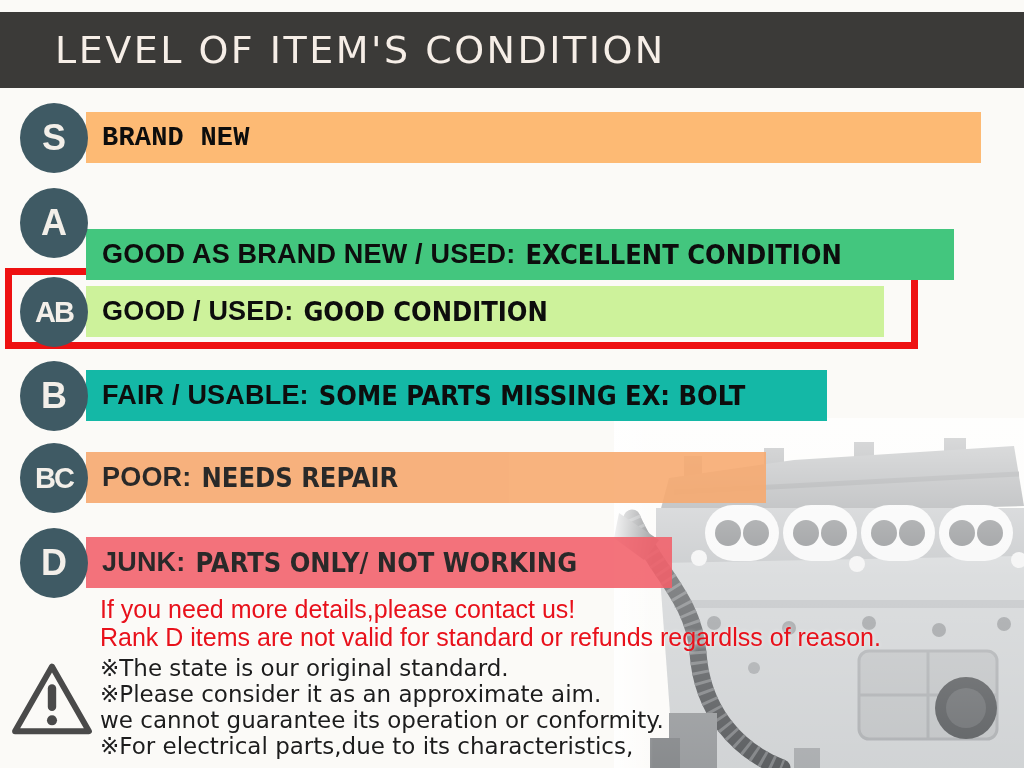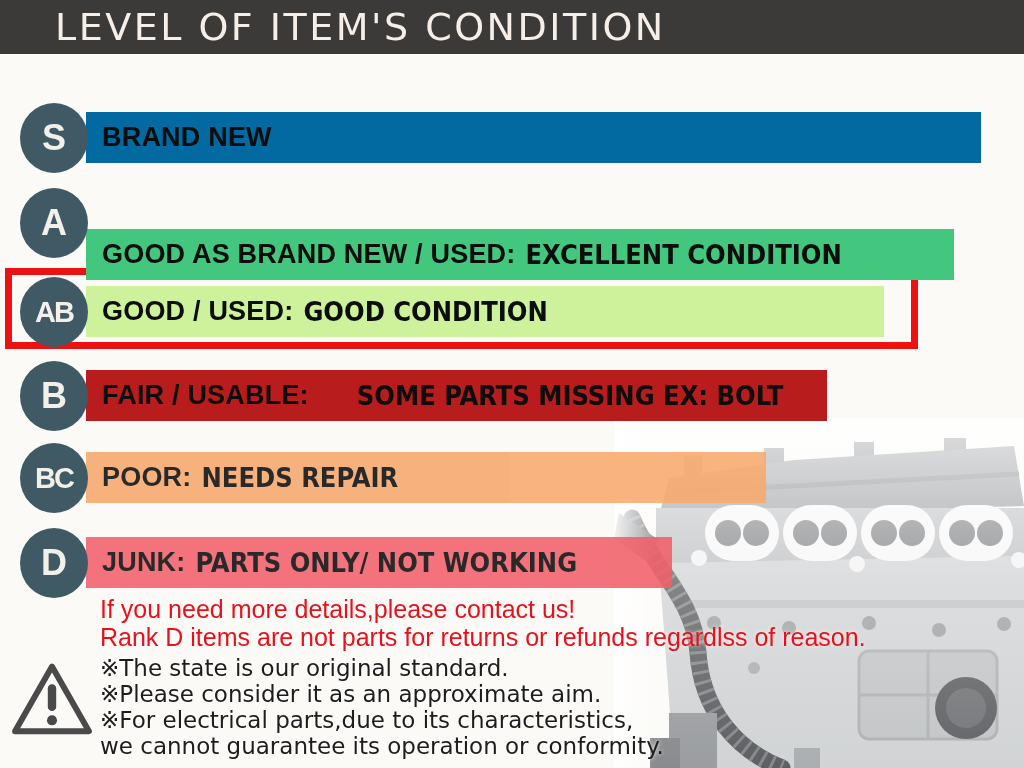--- a/index.html
+++ b/index.html
@@ -5,21 +5,21 @@
   :root{
     --page-bg:#fbfaf7; --header-bg:#3b3a38; --header-text:#f6eee7;
     --badge-bg:#3f5a64; --badge-text:#f3efe9; --bar-text:#0d0d0d;
     --highlight-red:#ee1111; --notice-red:#e8111b; --note-text:#1d1d1d;
   }
   *{margin:0;padding:0;box-sizing:border-box;}
   html,body{width:1024px;height:768px;}
   body{font-family:"Liberation Sans",sans-serif;background:#fff;}
   .page{position:relative;width:1024px;height:768px;background:var(--page-bg);overflow:hidden;}
 
-  .topbar{position:absolute;left:0;top:0;width:1024px;height:54px;background:var(--header-bg);
+  .topbar{position:absolute;left:0;top:12px;width:1024px;height:76px;background:var(--header-bg);
     display:flex;align-items:center;z-index:4;}
   .topbar h1{color:var(--header-text);font-family:"DejaVu Sans",sans-serif;font-weight:400;
     font-size:38px;letter-spacing:2.5px;margin-left:55px;white-space:nowrap;}
 
   .engine{position:absolute;left:614px;top:418px;width:410px;height:350px;z-index:1;}
 
   .highlight{position:absolute;left:5px;top:268px;width:913px;height:81px;
     border:7px solid var(--highlight-red);z-index:2;background:transparent;}
 
   .row{position:absolute;left:0;width:1024px;height:51px;z-index:3;}
@@ -113,21 +113,21 @@
       <rect x="36" y="320" width="30" height="30" fill="#6f7275"></rect>
       <rect x="180" y="330" width="26" height="20" fill="#9a9da0"></rect>
     </g>
     <rect x="0" y="0" width="410" height="350" fill="url(#fadeV)"></rect>
     <rect x="0" y="0" width="130" height="350" fill="url(#fadeL)"></rect>
   </svg>
 
   <div class="highlight"></div>
 
   <div class="row" style="top:112px" data-rank="0">
-    <div class="bar" style="width: 895px; background: #0369a1;">
+    <div class="bar" style="width: 895px; background: #fdba74; font-family: Liberation Mono, monospace;">
       <span class="lbl">BRAND NEW</span>
         <span class="desc"></span>
     </div>
     <div class="badge">
         <span>S</span>
       </div>
   </div>
 
   <div class="row" style="top:197px" data-rank="1">
     <div class="bar" style="width: 868px; background: rgb(67, 198, 126); margin-top: 32px;">
@@ -143,21 +143,21 @@
     <div class="bar" style="width: 798px; background: rgb(205, 242, 155);">
       <span class="lbl">GOOD / USED:</span>
         <span class="desc">GOOD CONDITION</span>
     </div>
     <div class="badge">
         <span>AB</span>
       </div>
   </div>
 
   <div class="row" style="top:370px" data-rank="3">
-    <div class="bar" style="width: 741px; background: #b91c1c; gap: 38px;">
+    <div class="bar" style="width: 741px; background: #14b8a6;">
       <span class="lbl">FAIR / USABLE:</span>
         <span class="desc">SOME PARTS MISSING EX: BOLT</span>
     </div>
     <div class="badge">
         <span>B</span>
       </div>
   </div>
 
   <div class="row translucent" style="top:452px" data-rank="4">
     <div class="bar" style="width: 680px; background: rgb(247, 168, 109);">
@@ -174,29 +174,29 @@
       <span class="lbl">JUNK:</span>
         <span class="desc">PARTS ONLY/ NOT WORKING</span>
     </div>
     <div class="badge">
         <span>D</span>
       </div>
   </div>
 
   <div class="notice">
     <div>If you need more details,please contact us!</div>
-    <div>Rank D items are not parts for returns or refunds regardlss of reason.</div>
+    <div>Rank D items are not valid for standard or refunds regardlss of reason.</div>
   </div>
 
   <svg class="warn-icon" viewBox="0 0 100 100" aria-hidden="true">
     <path d="M50,9 L94,86 L6,86 Z" fill="none" stroke="#4a4a4a" stroke-width="7" stroke-linejoin="round"></path>
     <rect x="45" y="30" width="10" height="32" rx="5" fill="#4a4a4a"></rect>
     <circle cx="50" cy="73" r="6" fill="#4a4a4a"></circle>
   </svg>
 
   <div class="notes">
     <div>※The state is our original standard.</div>
     <div>※Please consider it as an approximate aim.</div>
+    <div>we cannot guarantee its operation or conformity.</div>
     <div>※For electrical parts,due to its characteristics,</div>
-    <div>we cannot guarantee its operation or conformity.</div>
   </div>
 
 </div>
 
 </body></html>

